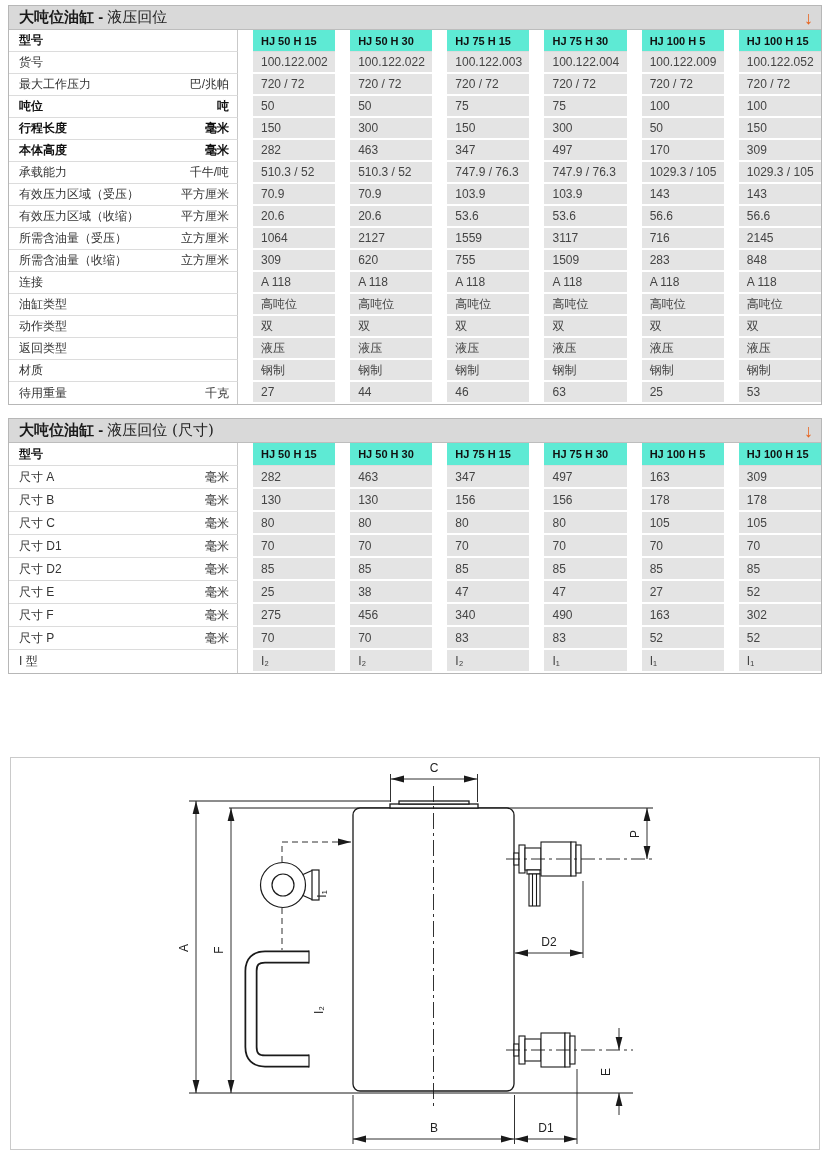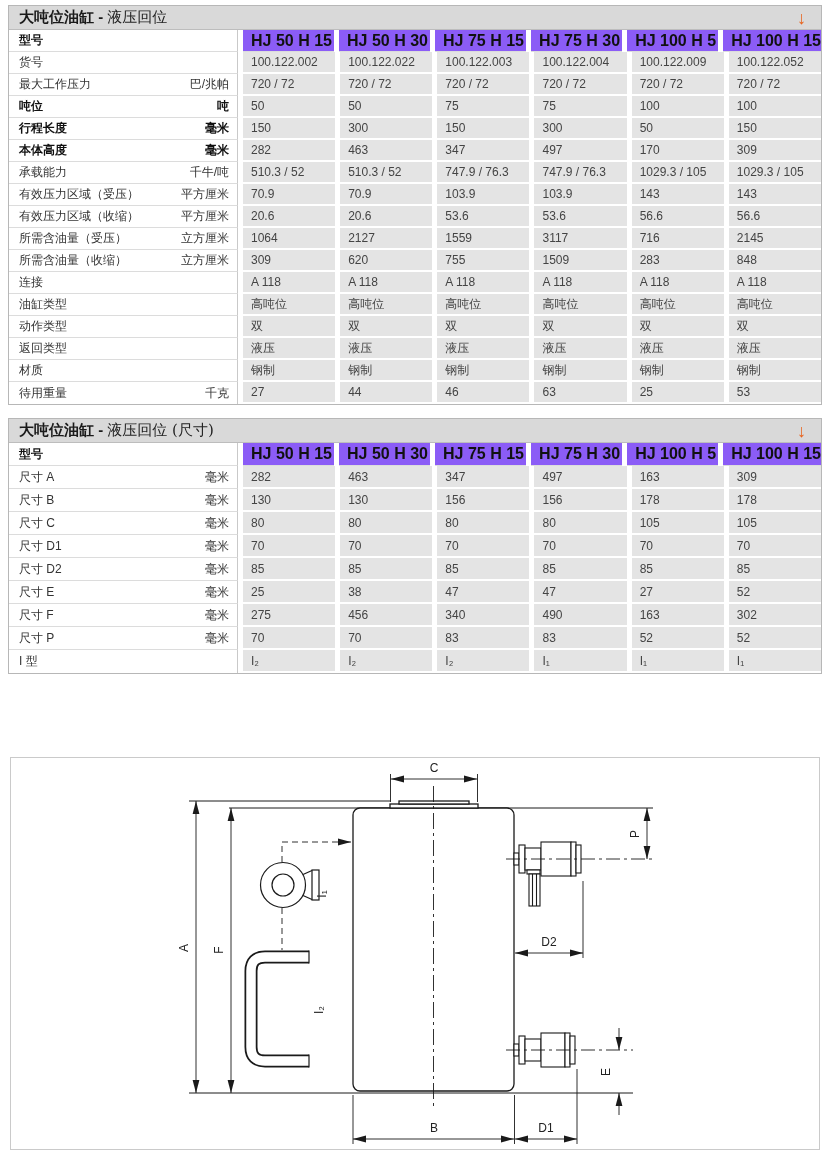--- a/index.html
+++ b/index.html
@@ -7,43 +7,43 @@
     width:830px;height:1158px;position:relative;background:#ffffff;
     font-family:"Liberation Sans", sans-serif;
     -webkit-font-smoothing:antialiased;
   }
   .spec-table{
     position:absolute;left:8px;width:814px;background:#ffffff;
     border:1px solid #b7b7b7;box-sizing:border-box;
   }
   .title-bar{
     height:24px;background:#d9d9d9;display:flex;align-items:center;
-    padding:0 15px 0 10px;border-bottom:1px solid #bdbdbd;box-sizing:border-box;
+    padding:0 8px 0 10px;border-bottom:1px solid #bdbdbd;box-sizing:border-box;
   }
   .title-text{font-size:15px;font-weight:bold;color:#1a1a1a;white-space:pre;}
   .title-suffix{font-family:"DejaVu Serif", serif;font-weight:normal;color:#222;}
   .dl-arrow{margin-left:auto;color:#e8611a;font-size:18px;font-weight:bold;line-height:1;}
   .grid-row{
-    display:grid;grid-template-columns:229px repeat(6,1fr);column-gap:5px;
+    display:grid;grid-template-columns:229px repeat(6,1fr);column-gap:15px;
     box-sizing:border-box;
   }
   .t1 .grid-row{height:22px;}
   .t2 .grid-row{height:23px;}
   .label-cell{
     background:#fff;display:flex;justify-content:space-between;align-items:center;
     padding:0 8px 0 10px;font-size:12px;color:#333;
     border-bottom:1px solid #dcdcdc;border-right:1px solid #c9c9c9;box-sizing:border-box;
   }
   .grid-row:last-child .label-cell{border-bottom:none;}
   .data-cell{
     background:#e4e4e4;border-bottom:2px solid #ffffff;font-size:12px;color:#444;
     display:flex;align-items:center;padding-left:8px;box-sizing:border-box;white-space:pre;
   }
   .grid-row.header-row .data-cell{
-    background:#8b5cf6;font-weight:bold;color:#111;font-size:16px;border-bottom:1px solid #dcdcdc;
+    background:#5eead4;font-weight:bold;color:#111;font-size:11px;border-bottom:1px solid #dcdcdc;
   }
   .grid-row.header-row .label-cell{font-weight:bold;color:#111;}
   .grid-row.bold .label-cell{font-weight:bold;color:#111;font-family:Liberation Mono, monospace;}
   .unit{margin-left:16px;}
   .drawing{
     position:absolute;left:10px;top:757px;width:808px;height:391px;
     border:1px solid #cacaca;background:#fff;box-sizing:content-box;
   }
   svg text{font-family:"Liberation Sans", sans-serif;font-size:12px;fill:#222;}
 </style>

